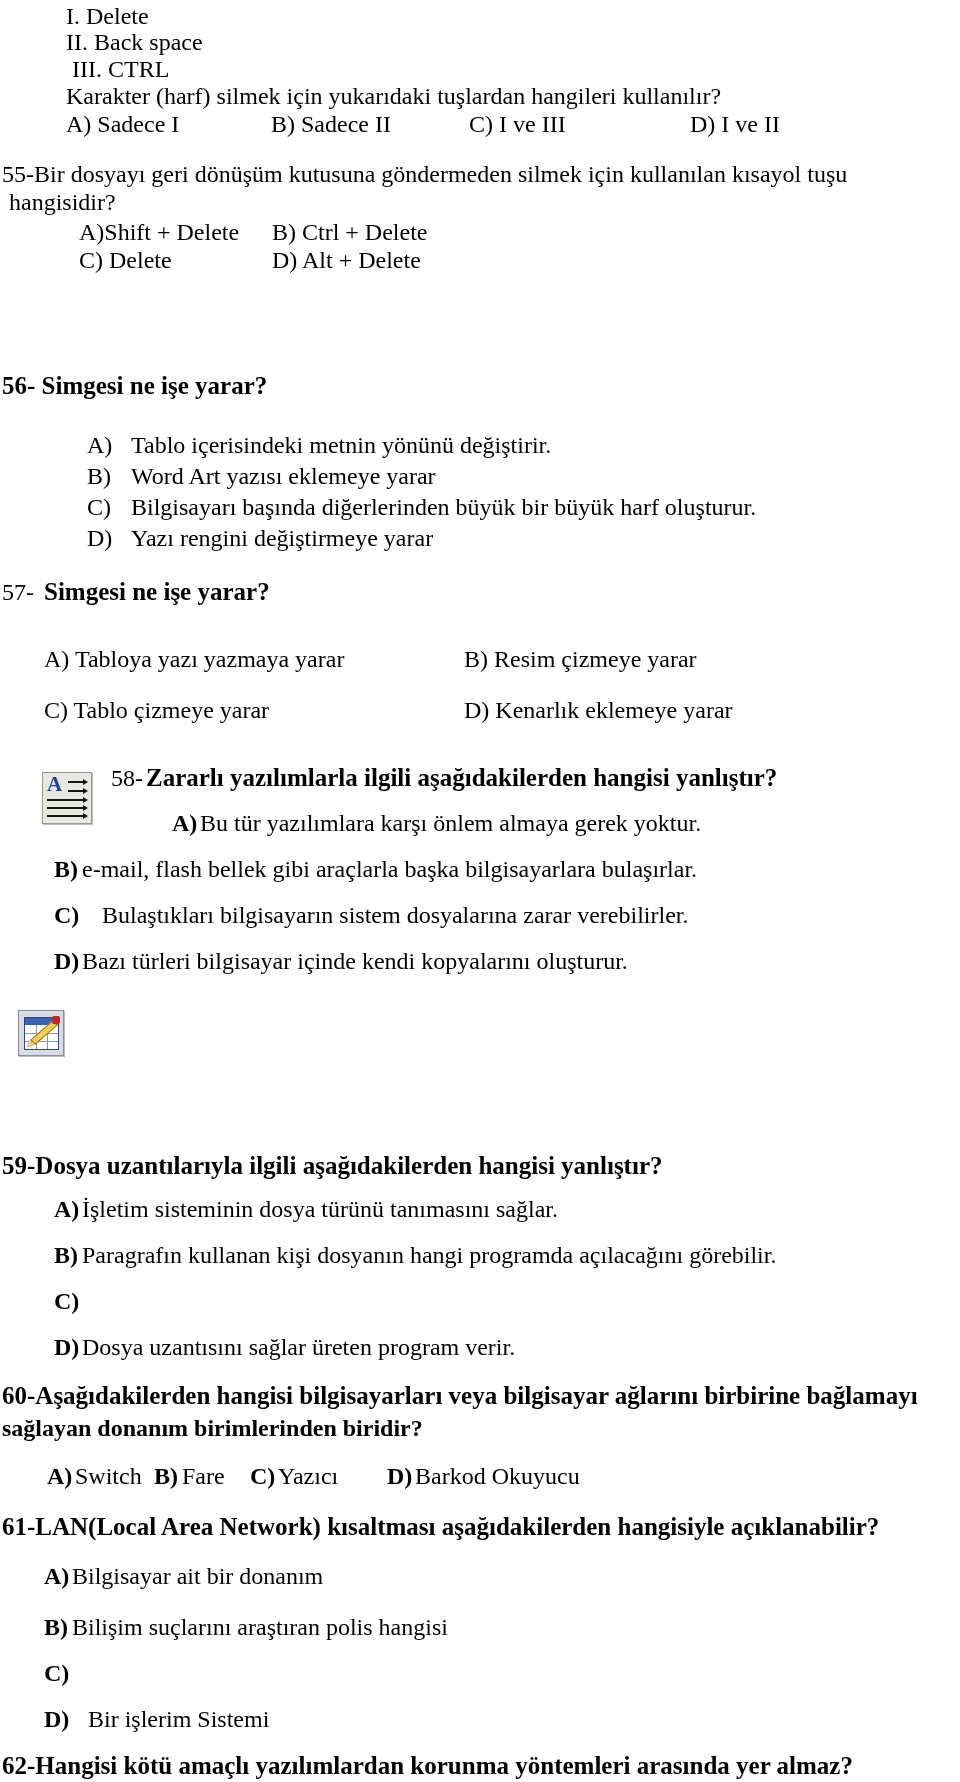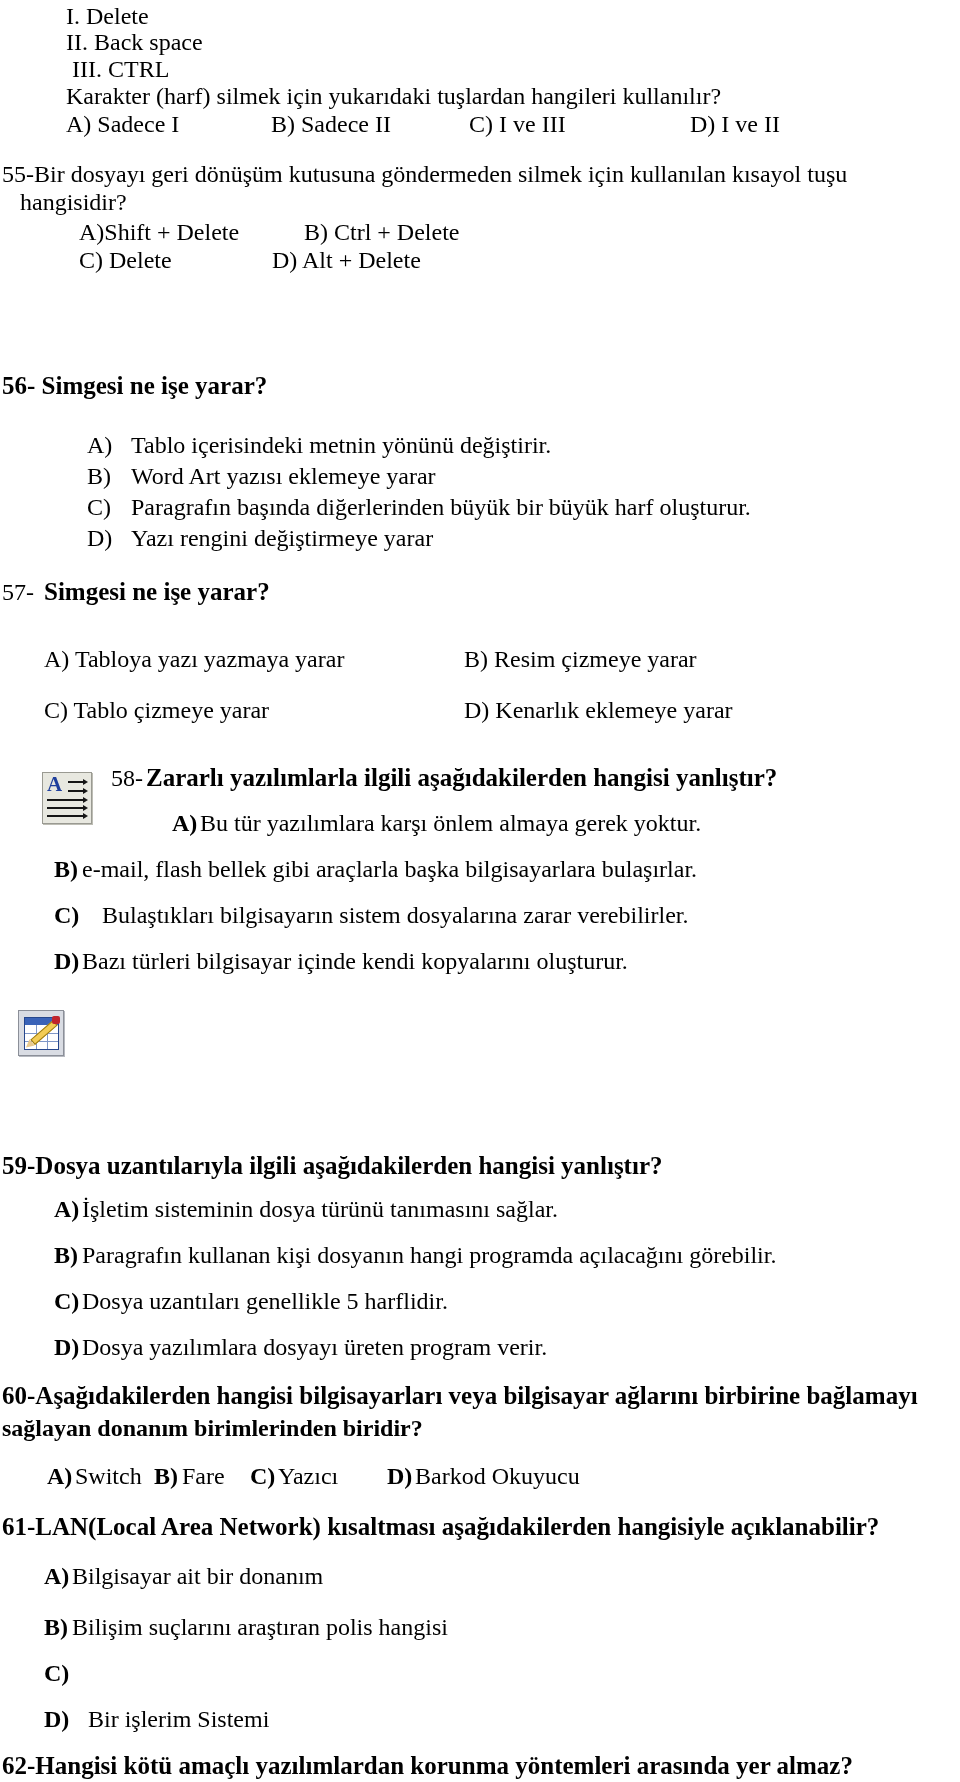--- a/index.html
+++ b/index.html
@@ -135,37 +135,37 @@
   <div class="ln" style="left:66px; top:28px;">II. Back space</div>
   <div class="ln" style="left:72px; top:55px;">III. CTRL</div>
   <div class="ln" style="left:66px; top:82px;">Karakter (harf) silmek için yukarıdaki tuşlardan hangileri kullanılır?</div>
 
   <div class="ln" style="left:66px; top:110px;">A) Sadece I</div>
   <div class="ln" style="left:271px; top:110px;">B) Sadece II</div>
   <div class="ln" style="left:469px; top:110px;">C) I ve III</div>
   <div class="ln" style="left:690px; top:110px;">D) I ve II</div>
 
   <div class="ln" style="left:2px; top:160px;">55-Bir dosyayı geri dönüşüm kutusuna göndermeden silmek için kullanılan kısayol tuşu</div>
-  <div class="ln" style="left:20px; top:188px;">hangisidir?</div>
+  <div class="ln" style="left:9px; top:188px;">hangisidir?</div>
 
   <div class="ln" style="left:79px; top:218px;">A)Shift + Delete</div>
-  <div class="ln" style="left:272px; top:218px;margin-left:32px;">B) Ctrl + Delete</div>
+  <div class="ln" style="left:272px; top:218px;">B) Ctrl + Delete</div>
   <div class="ln" style="left:79px; top:246px;">C) Delete</div>
   <div class="ln" style="left:272px; top:246px;">D) Alt + Delete</div>
 
   <div class="ln bold" style="left:2px; top:372px; font-size:25px;">56- Simgesi ne işe yarar?</div>
 
   <div class="ln" style="left:87px; top:431px;">A)</div>
   <div class="ln" style="left:131px; top:431px;">Tablo içerisindeki metnin yönünü değiştirir.</div>
 
   <div class="ln" style="left:87px; top:462px;">B)</div>
   <div class="ln" style="left:131px; top:462px;">Word Art yazısı eklemeye yarar</div>
 
   <div class="ln" style="left:87px; top:493px;">C)</div>
-  <div class="ln" style="left:131px; top:493px;">Paragrafın başında diğerlerinden büyük bir büyük harf oluşturur.</div>
+  <div class="ln" style="left:131px; top:493px;">Bilgisayarı başında diğerlerinden büyük bir büyük harf oluşturur.</div>
 
   <div class="ln" style="left:87px; top:524px;">D)</div>
   <div class="ln" style="left:131px; top:524px;">Yazı rengini değiştirmeye yarar</div>
 
   <div class="ln" style="left:2px; top:578px;">57-</div>
   <div class="ln bold" style="left:44px; top:578px; font-size:25px;">Simgesi ne işe yarar?</div>
 
   <div class="ln" style="left:44px; top:645px;">A) Tabloya yazı yazmaya yarar</div>
   <div class="ln" style="left:464px; top:645px;">B) Resim çizmeye yarar</div>
   <div class="ln" style="left:44px; top:696px;">C) Tablo çizmeye yarar</div>
@@ -215,24 +215,23 @@
 
   <div class="ln bold" style="left:2px; top:1152px; font-size:25px;">59-Dosya uzantılarıyla ilgili aşağıdakilerden hangisi yanlıştır?</div>
 
   <div class="ln bold" style="left:54px; top:1195px;">A)</div>
   <div class="ln" style="left:82px; top:1195px;">İşletim sisteminin dosya türünü tanımasını sağlar.</div>
 
   <div class="ln bold" style="left:54px; top:1241px;">B)</div>
   <div class="ln" style="left:82px; top:1241px;">Paragrafın kullanan kişi dosyanın hangi programda açılacağını görebilir.</div>
 
   <div class="ln bold" style="left:54px; top:1287px;">C)</div>
-  <div class="ln" style="left:82px; top:1287px;"> Dosya uzantıları genellikle 5 harflidir.</div>
 
   <div class="ln bold" style="left:54px; top:1333px;">D)</div>
-  <div class="ln" style="left:82px; top:1333px;">Dosya yazılımlara dosyayı üreten program verir.</div>
+  <div class="ln" style="left:82px; top:1333px;">Dosya uzantısını sağlar üreten program verir.</div>
 
   <div class="ln bold" style="left:2px; top:1382px; font-size:25px;">60-Aşağıdakilerden hangisi bilgisayarları veya bilgisayar ağlarını birbirine bağlamayı</div>
   <div class="ln bold" style="left:2px; top:1414px; font-size:24px;">sağlayan donanım birimlerinden biridir?</div>
 
   <div class="ln bold" style="left:47px; top:1462px;">A)</div>
   <div class="ln" style="left:75px; top:1462px;">Switch</div>
 
   <div class="ln bold" style="left:154px; top:1462px;">B)</div>
   <div class="ln" style="left:182px; top:1462px;">Fare</div>
 

